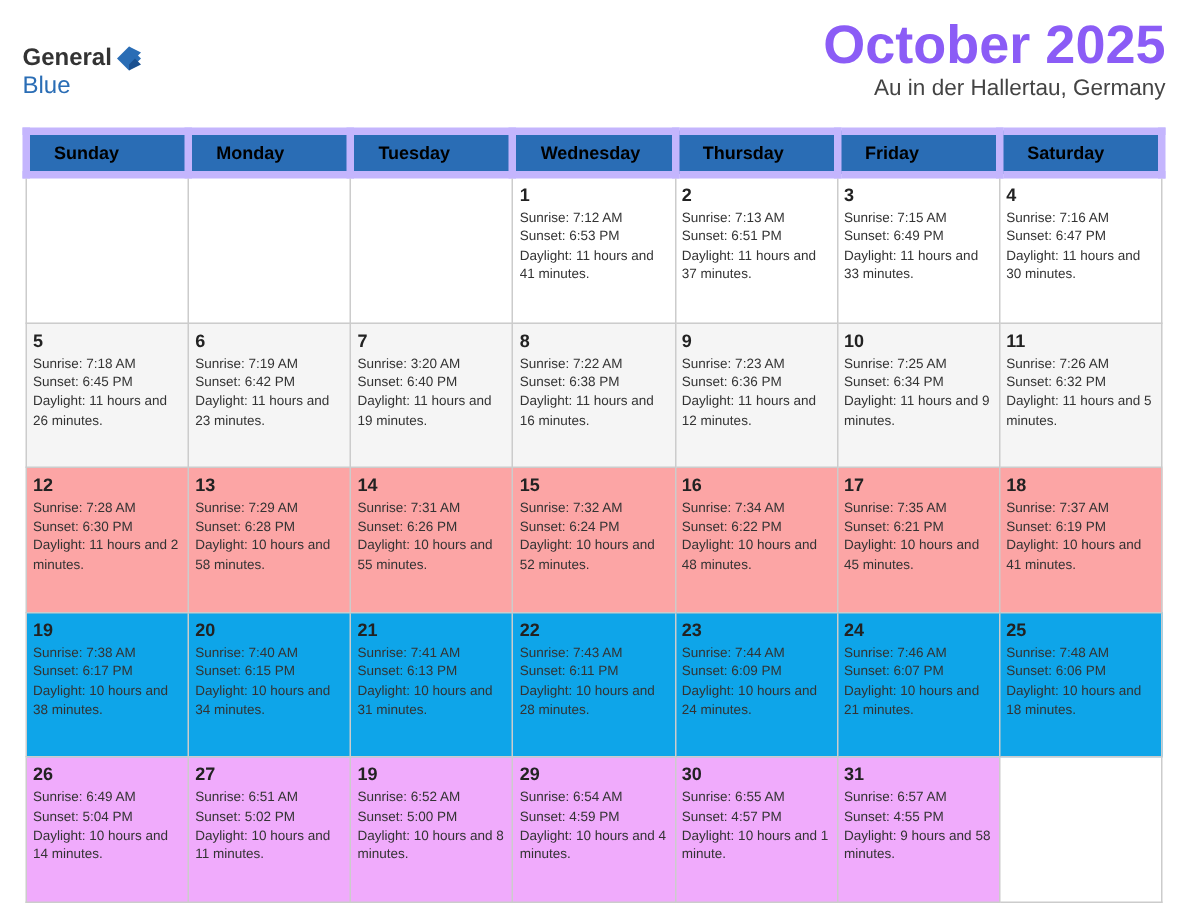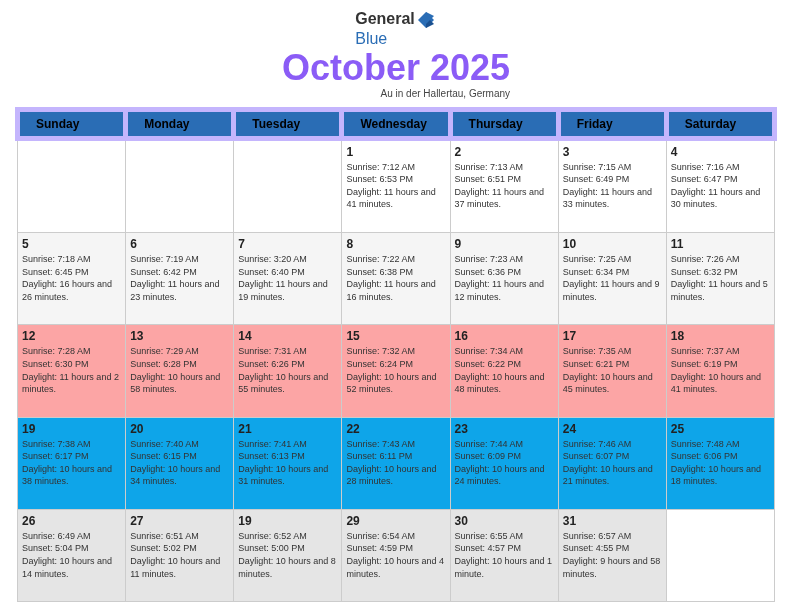--- a/index.html
+++ b/index.html
@@ -12,41 +12,40 @@
     }
     .page {
       width: 792px;
       height: 612px;
       padding: 10px 15px;
       display: flex;
       flex-direction: column;
     }
     .header {
       display: flex;
-      align-items: center;
+      align-items: flex-end;
       justify-content: space-between;
-      margin-bottom: 8px;
-      flex-direction: column;
+      margin-bottom: 18px;
     }
     .logo {
       display: flex;
       align-items: center;
       gap: 0;
     }
     .title-block {
       text-align: right;
     }
     .month-title {
       font-size: 36px;
       font-weight: bold;
       color: #8b5cf6;
       line-height: 1.1;
     }
     .subtitle {
-      font-size: 10px;
+      font-size: 15px;
       color: #444;
     }
     .calendar {
       flex: 1;
       border: 1px solid #ccc;
       border-collapse: collapse;
       width: 100%;
       table-layout: fixed;
     }
     .calendar th {
@@ -83,21 +82,21 @@
     .day-info {
       font-size: 9px;
       line-height: 1.4;
       color: #333;
     }
     
     .calendar tbody tr:nth-child(1) td { background: #fff; }
     .calendar tbody tr:nth-child(2) td { background: #f5f5f5; }
     .calendar tbody tr:nth-child(3) td { background: #fca5a5; }
     .calendar tbody tr:nth-child(4) td { background: #0ea5e9; }
-    .calendar tbody tr:nth-child(5) td { background: #e5e5e5; }
+    .calendar tbody tr:nth-child(5) td { background: #f0abfc; }
     .calendar tbody tr:nth-child(6) td { background: #f5f5f5; }
     td.empty { background: #fff !important; }
   </style>
 </head>
 <body>
 
 <div class="page">
   <div class="header">
     <div class="logo">
       <div>
@@ -166,21 +165,21 @@
           </div>
         </td>
       </tr>
 
       <tr>
         <td>
           <span class="day-number">5</span>
           <div class="day-info">
             <span>Sunrise: 7:18 AM</span><br>
             <span>Sunset: 6:45 PM</span><br>
-            <span>Daylight: 16 hours and 26 minutes.</span>
+            <span>Daylight: 11 hours and 26 minutes.</span>
           </div>
         </td>
         <td>
           <span class="day-number">6</span>
           <div class="day-info">
             <span>Sunrise: 7:19 AM</span><br>
             <span>Sunset: 6:42 PM</span><br>
             <span>Daylight: 11 hours and 23 minutes.</span>
           </div>
         </td>

